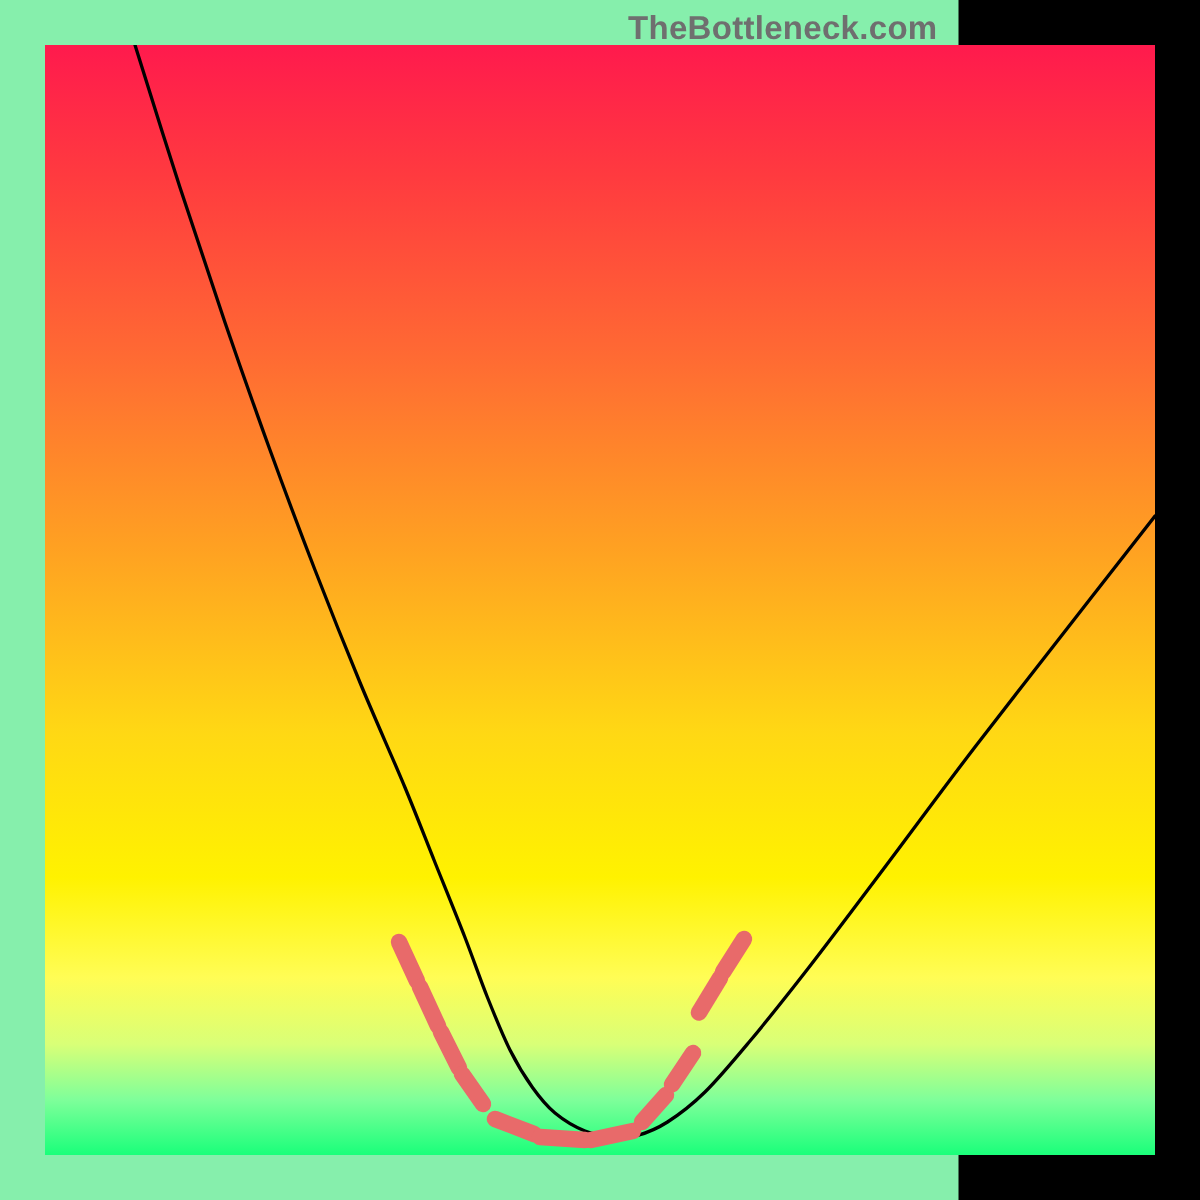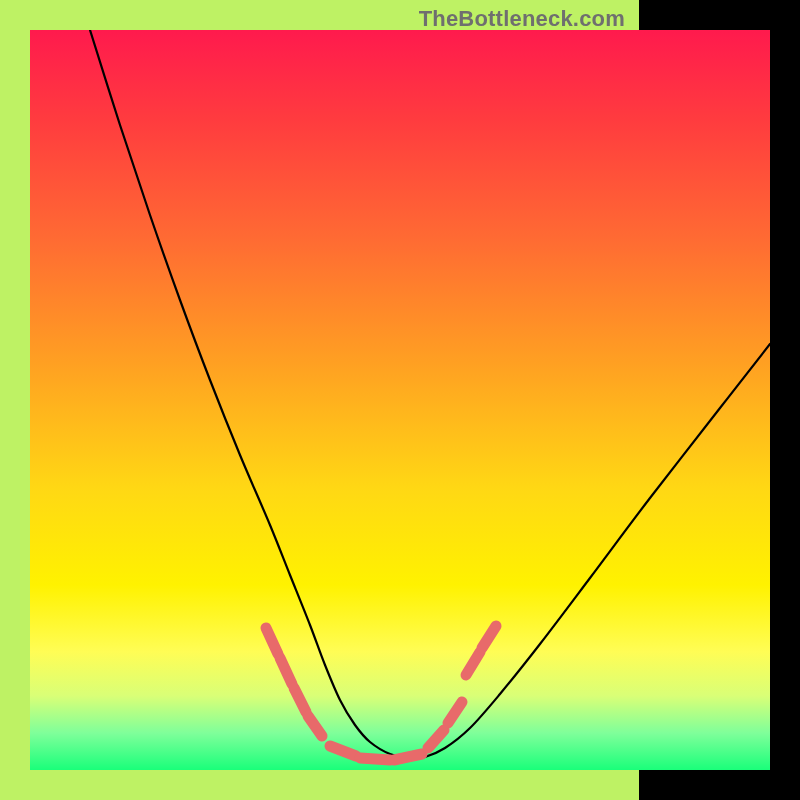--- a/index.html
+++ b/index.html
@@ -9,21 +9,21 @@
     height: 800px;
     background: #000;
     overflow: hidden;
   }
   .frame {
     position: absolute;
     left: 0;
     top: 0;
     width: 639px;
     height: 800px;
-    background: #bef264;
+    background: #86efac;
   }
   .plot {
     position: absolute;
     left: 30px;
     top: 30px;
     width: 740px;
     height: 740px;
     background: linear-gradient(to bottom,
       #ff1a4d 0%,
       #ff3b3f 12%,

